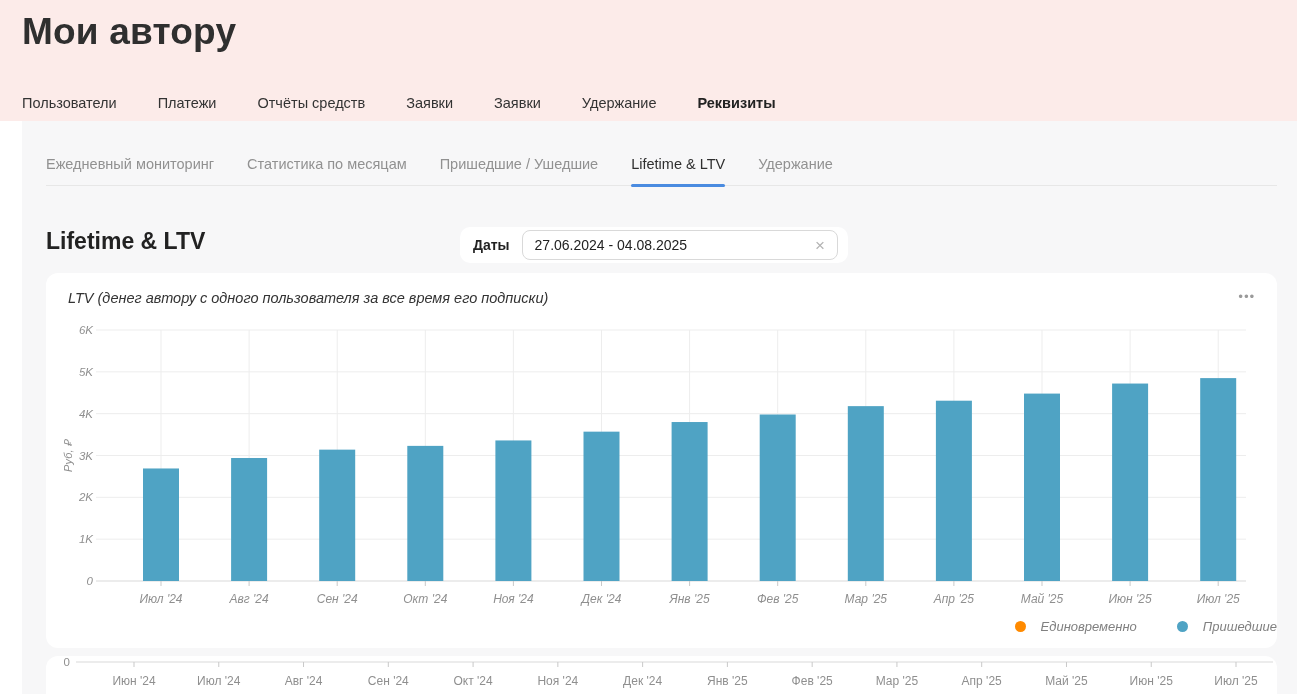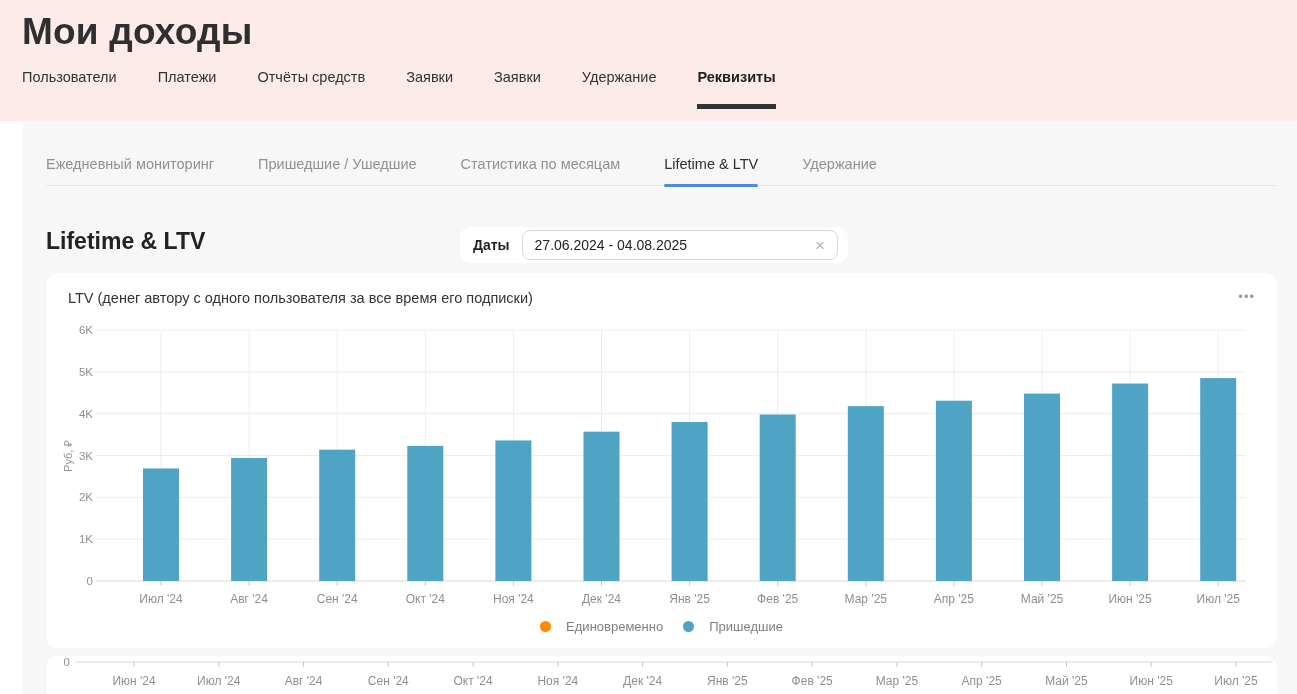--- a/index.html
+++ b/index.html
@@ -2,79 +2,79 @@
 <html><head>
 <meta charset="utf-8">
 <style>
   * { margin:0; padding:0; box-sizing:border-box; font-family:"Liberation Sans", sans-serif; }
   html,body { width:1297px; height:694px; overflow:hidden; background:#ffffff; }
   #stage { position:relative; width:1297px; height:694px; background:#ffffff; }
 
   
   .header { position:absolute; left:0; top:0; width:1297px; height:121px; background:#fcebe9; }
   .page-title { position:absolute; left:22px; top:11px; font-size:37px; font-weight:700; color:#2f2f2f; letter-spacing:0.2px; }
-  .top-tabs { position:absolute; left:22px; top:66px; display:flex; gap:41px; height:43px; align-items:flex-end; }
+  .top-tabs { position:absolute; left:22px; top:92px; display:flex; gap:41px; height:43px; align-items:flex-end; }
   .top-tab { position:relative; font-size:14.5px; color:#333333; padding-top:3px; height:43px; cursor:pointer; white-space:nowrap; }
   .top-tab.active { font-weight:700; color:#222222; }
   .top-tab.active::after { content:""; position:absolute; left:0; right:0; bottom:0; height:5px; background:#333333; }
 
   
   .panel { position:absolute; left:22px; top:121px; width:1275px; height:573px; background:#f7f7f8; }
 
   
-  .sub-tabs { position:absolute; left:46px; top:152px; width:1231px; display:flex; gap:44px; border-bottom:1px solid #e7e7e7; }
+  .sub-tabs { position:absolute; left:46px; top:152px; width:1231px; display:flex; gap:33px; border-bottom:1px solid #e7e7e7; }
   .sub-tab { position:relative; font-size:14.5px; color:#919191; padding:4px 0 13px 0; cursor:pointer; white-space:nowrap; }
   .sub-tab.active { color:#2f2f2f; }
   .sub-tab.active::after { content:""; position:absolute; left:0; right:0; bottom:-2px; height:3px; border-radius:2px; background:#4a8be0; }
 
   
   .section-title { position:absolute; left:46px; top:228px; font-size:23px; font-weight:700; color:#222222; }
   .date-card { position:absolute; left:460px; top:227px; width:388px; height:36px; background:#ffffff; border-radius:10px; display:flex; align-items:center; padding:0 10px 0 13px; }
   .date-label { font-size:14px; font-weight:700; color:#222222; margin-right:12px; }
   .date-input { flex:1; height:30px; border:1px solid #d9d9d9; border-radius:8px; background:#ffffff; display:flex; align-items:center; padding:0 10px 0 12px; cursor:text; }
   .date-value { flex:1; font-size:14px; color:#222222; }
   .date-clear { font-size:17px; color:#b3b3b3; cursor:pointer; line-height:1; padding:0 2px; }
 
   
-  .chart-card { position:absolute; left:46px; top:273px; width:1231px; height:375px; background:#ffffff; border-radius:12px; }
+  .chart-card { position:absolute; left:46px; top:273px; width:1231px; height:375px; background:#ffffff; border-radius:12px;font-style:italic; }
   .chart-title { position:absolute; left:22px; top:17px; font-size:14.5px; color:#333333; }
   .chart-menu { position:absolute; right:18px; top:12px; font-size:13px; color:#9a9a9a; letter-spacing:1px; cursor:pointer; padding:4px; }
-  .legend { position:absolute; left:0; top:346px; width:1231px; display:flex; justify-content:center; gap:20px; }
+  .legend { position:absolute; left:0; top:346px; width:1231px; display:flex; justify-content:flex-end; gap:40px; }
   .legend-item { display:flex; align-items:center; gap:15px; cursor:pointer; }
   .legend-dot { width:11px; height:11px; border-radius:50%; }
   .legend-text { font-size:13px; color:#808080; }
 
   .chart-card2 { position:absolute; left:46px; top:656px; width:1231px; height:120px; background:#ffffff; border-radius:12px 12px 0 0; }
 
   svg text { font-family:"Liberation Sans", sans-serif; }
 </style>
 </head>
 <body>
 
 <div id="stage">
 
   <div class="header">
-    <div class="page-title">Мои доходы</div>
+    <div class="page-title">Мои автору</div>
     <div class="top-tabs">
         <div class="top-tab">Пользователи</div>
         <div class="top-tab">Платежи</div>
         <div class="top-tab">Отчёты средств</div>
         <div class="top-tab">Заявки</div>
         <div class="top-tab">Заявки</div>
         <div class="top-tab">Удержание</div>
         <div class="top-tab active">Реквизиты</div>
       </div>
   </div>
 
   <div class="panel"></div>
 
   <div class="sub-tabs">
       <div class="sub-tab">Ежедневный мониторинг</div>
+      <div class="sub-tab">Статистика по месяцам</div>
       <div class="sub-tab">Пришедшие / Ушедшие</div>
-      <div class="sub-tab">Статистика по месяцам</div>
       <div class="sub-tab active">Lifetime &amp; LTV</div>
       <div class="sub-tab">Удержание</div>
     </div>
 
   <div class="section-title">Lifetime &amp; LTV</div>
   <div class="date-card">
     <span class="date-label">Даты</span>
     <div class="date-input">
       <span class="date-value">27.06.2024 - 04.08.2025</span>
       <span class="date-clear">×</span>

